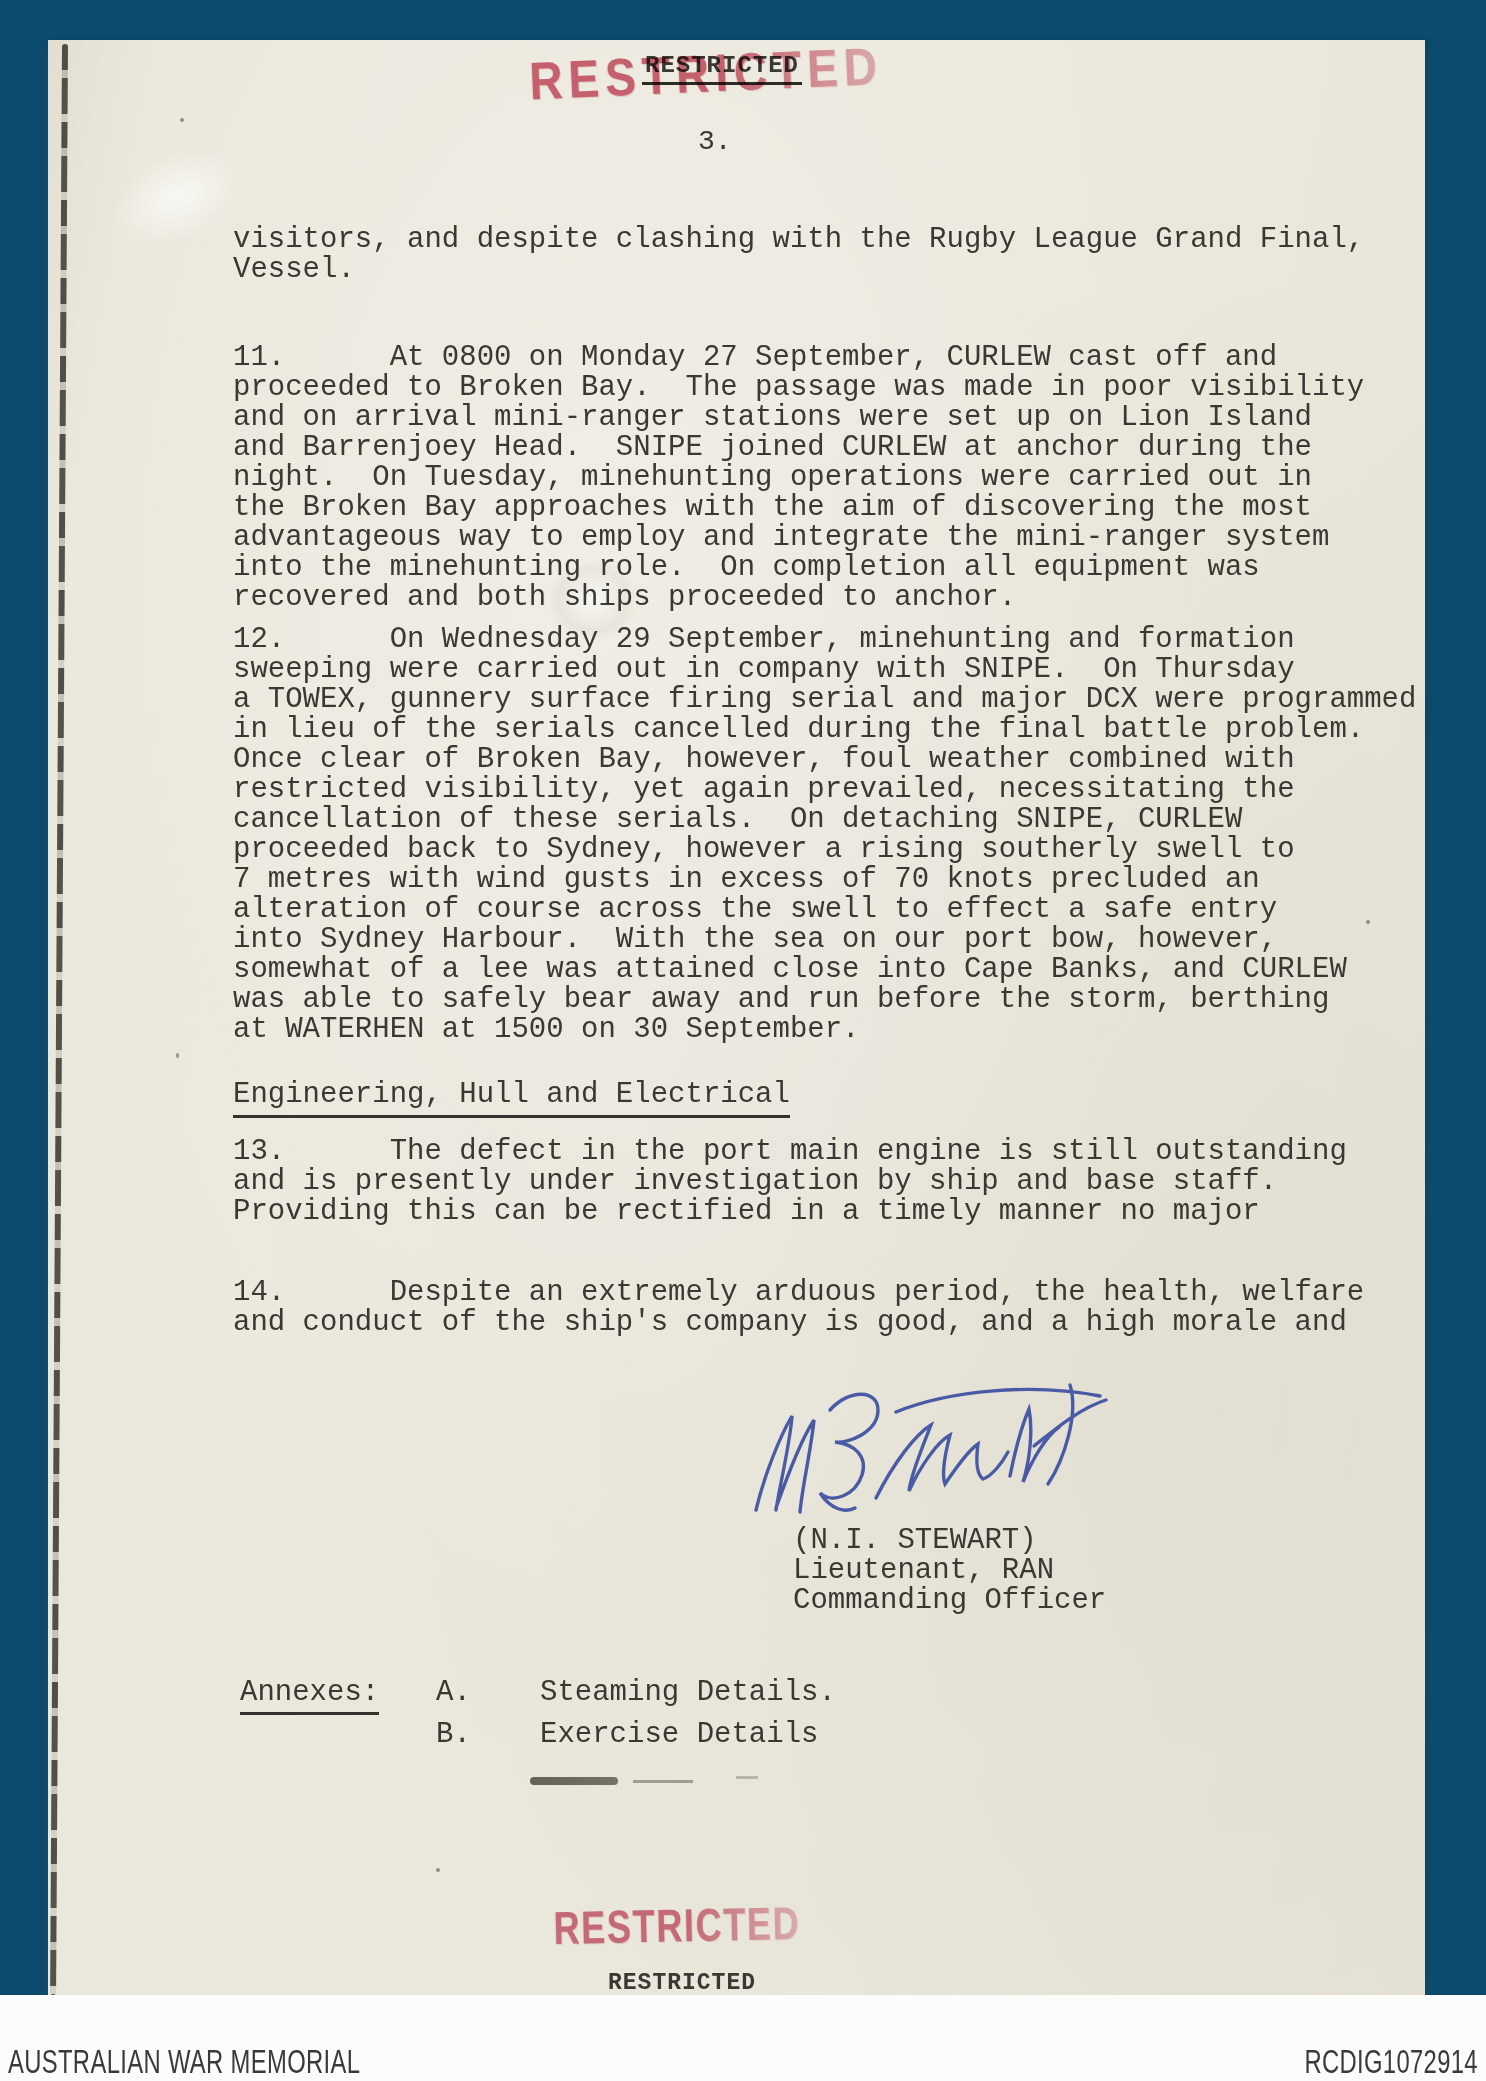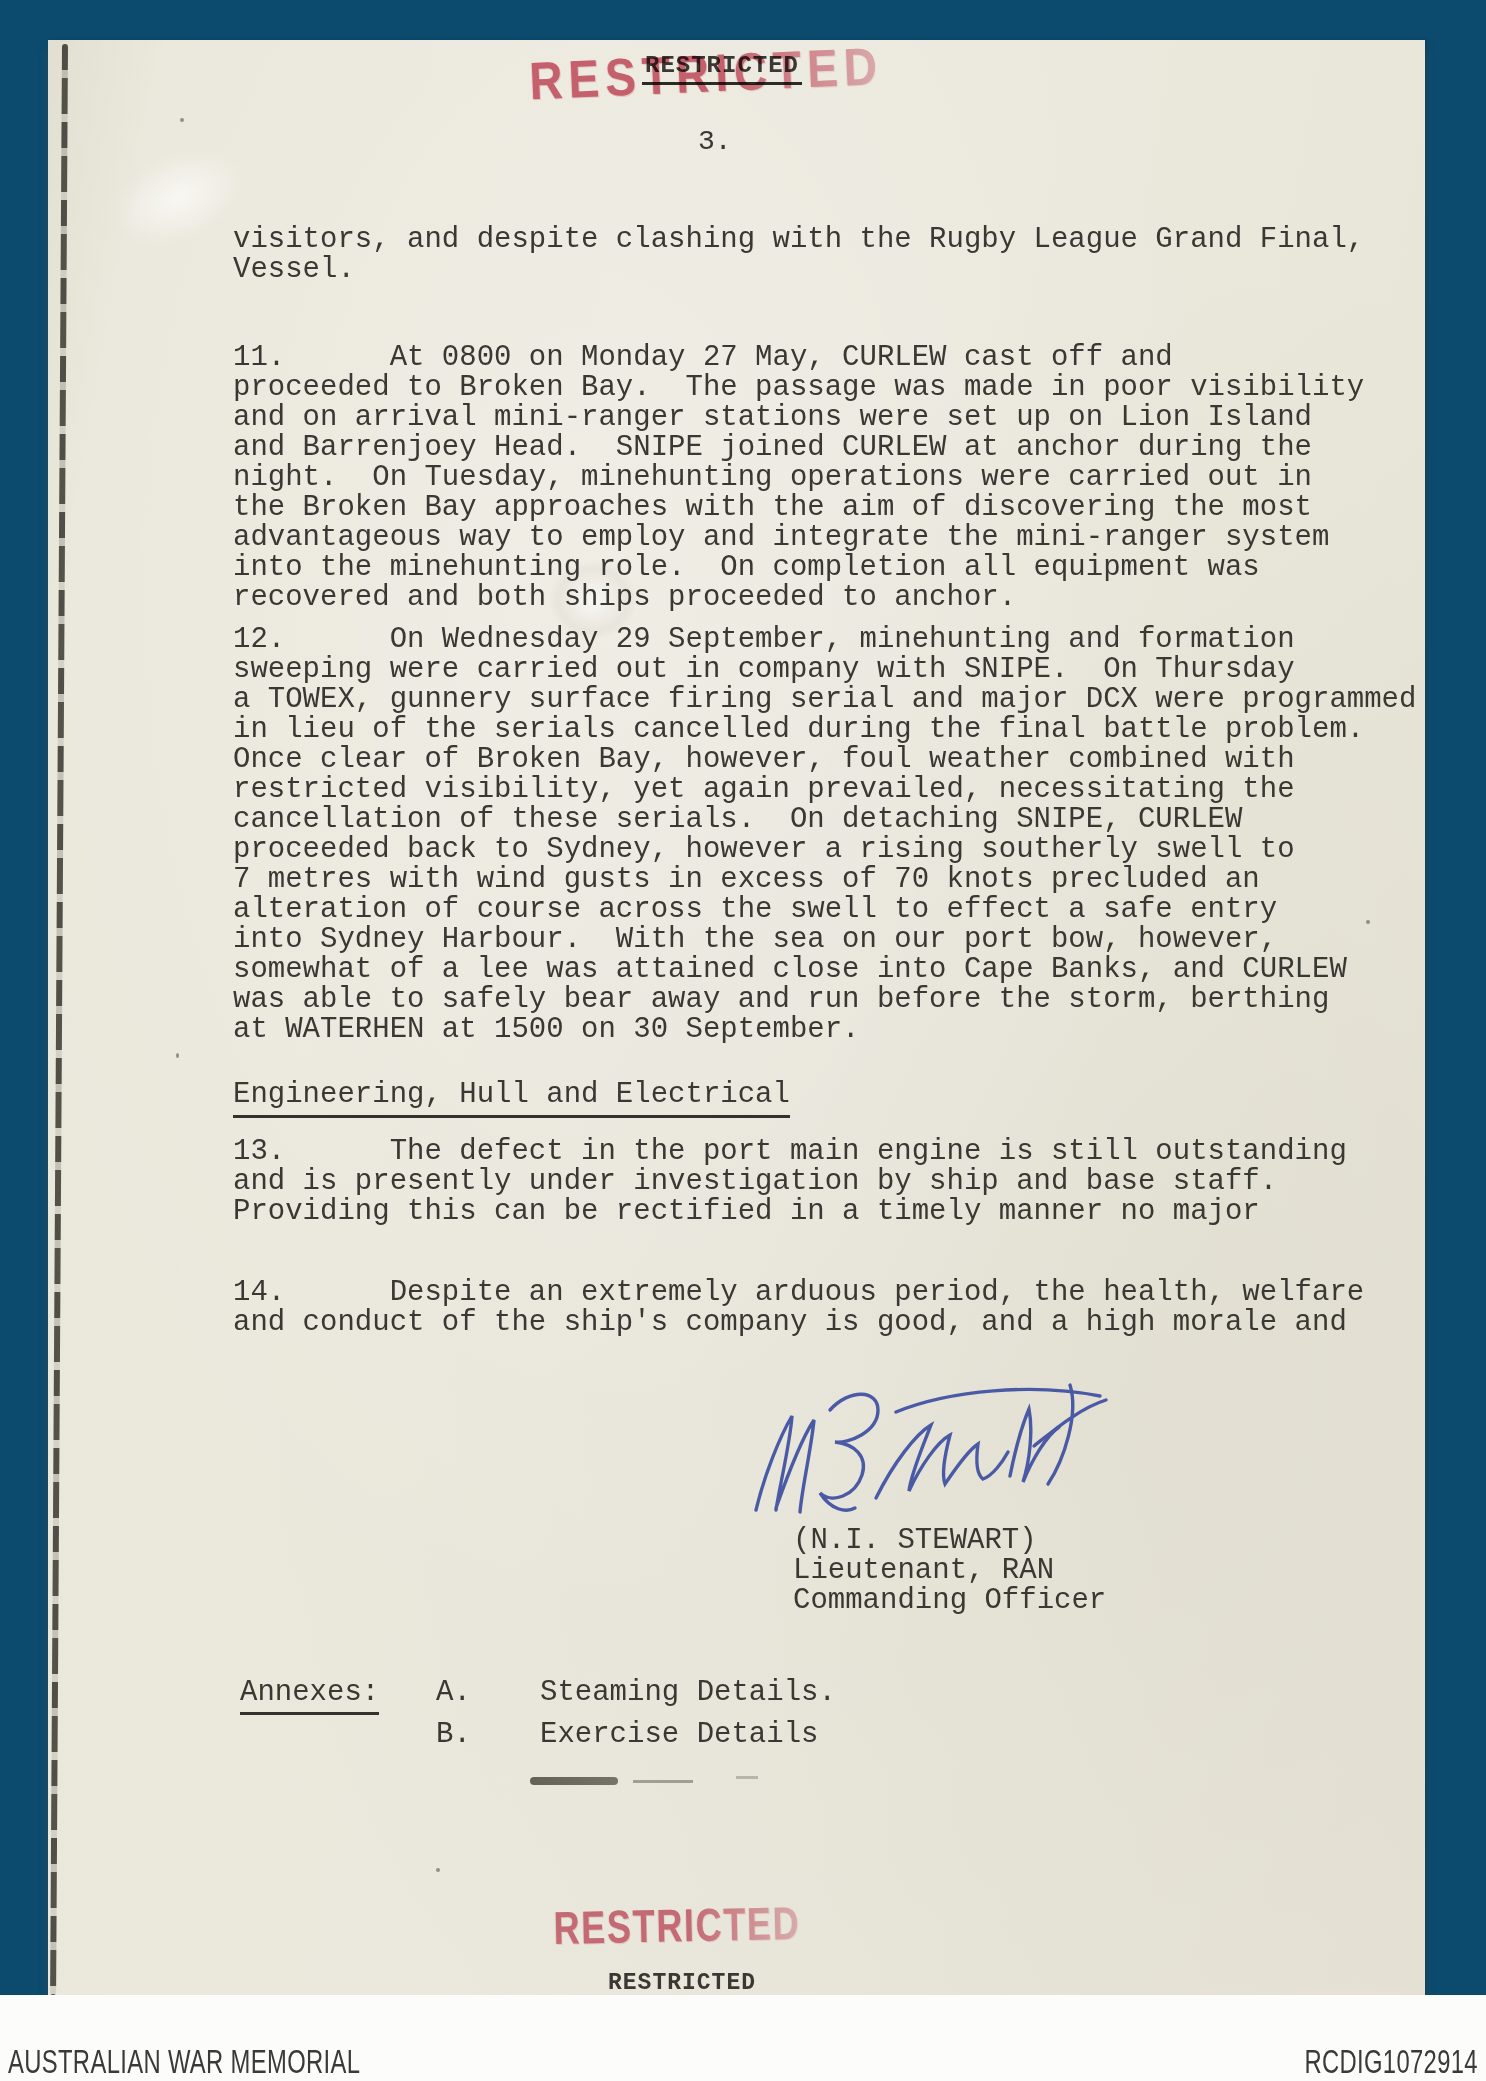--- a/index.html
+++ b/index.html
@@ -119,21 +119,21 @@
 
     <div class="classification-top">RESTRICTED</div>
     <div class="stamp stamp-top" style="color: rgb(201, 70, 94);">RESTRICTED</div>
     <div class="page-number">3.</div>
 
     <div class="para p-intro">
         <div class="line">visitors, and despite clashing with the Rugby League Grand Final,</div>
         <div class="line">Vessel.</div>
       </div>
     <div class="para p-11">
-        <div class="line">11.      At 0800 on Monday 27 May, CURLEW cast off and</div>
+        <div class="line">11.      At 0800 on Monday 27 September, CURLEW cast off and</div>
         <div class="line">proceeded to Broken Bay.  The passage was made in poor visibility</div>
         <div class="line">and on arrival mini-ranger stations were set up on Lion Island</div>
         <div class="line">and Barrenjoey Head.  SNIPE joined CURLEW at anchor during the</div>
         <div class="line">night.  On Tuesday, minehunting operations were carried out in</div>
         <div class="line">the Broken Bay approaches with the aim of discovering the most</div>
         <div class="line">advantageous way to employ and integrate the mini-ranger system</div>
         <div class="line">into the minehunting role.  On completion all equipment was</div>
         <div class="line">recovered and both ships proceeded to anchor.</div>
       </div>
     <div class="para p-12">

